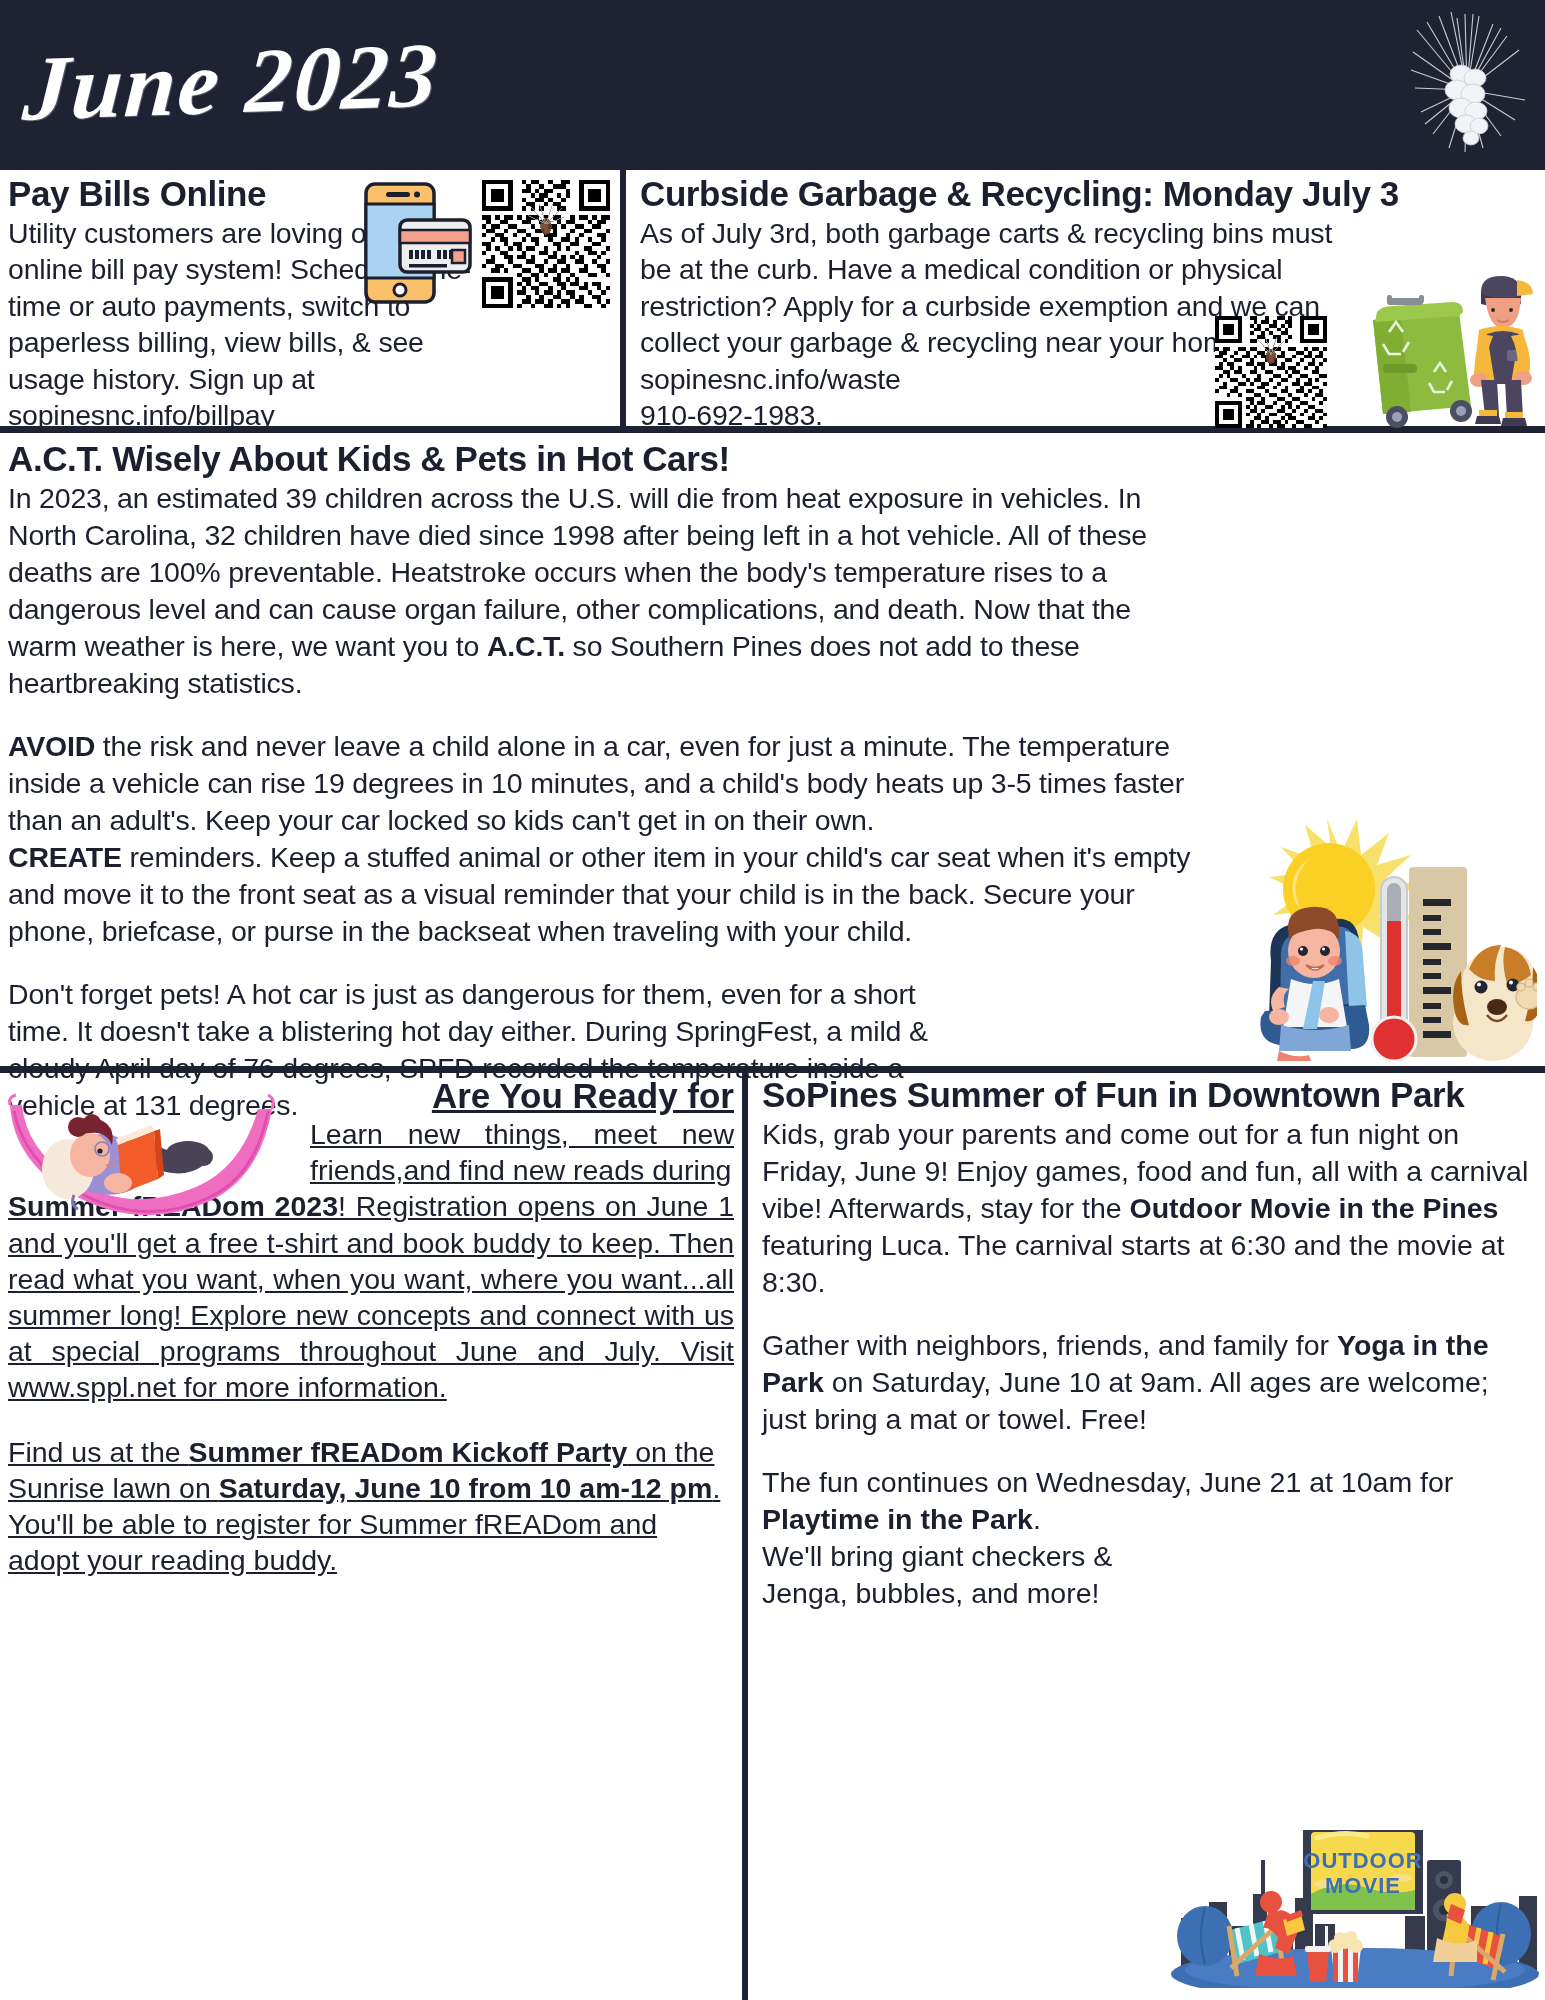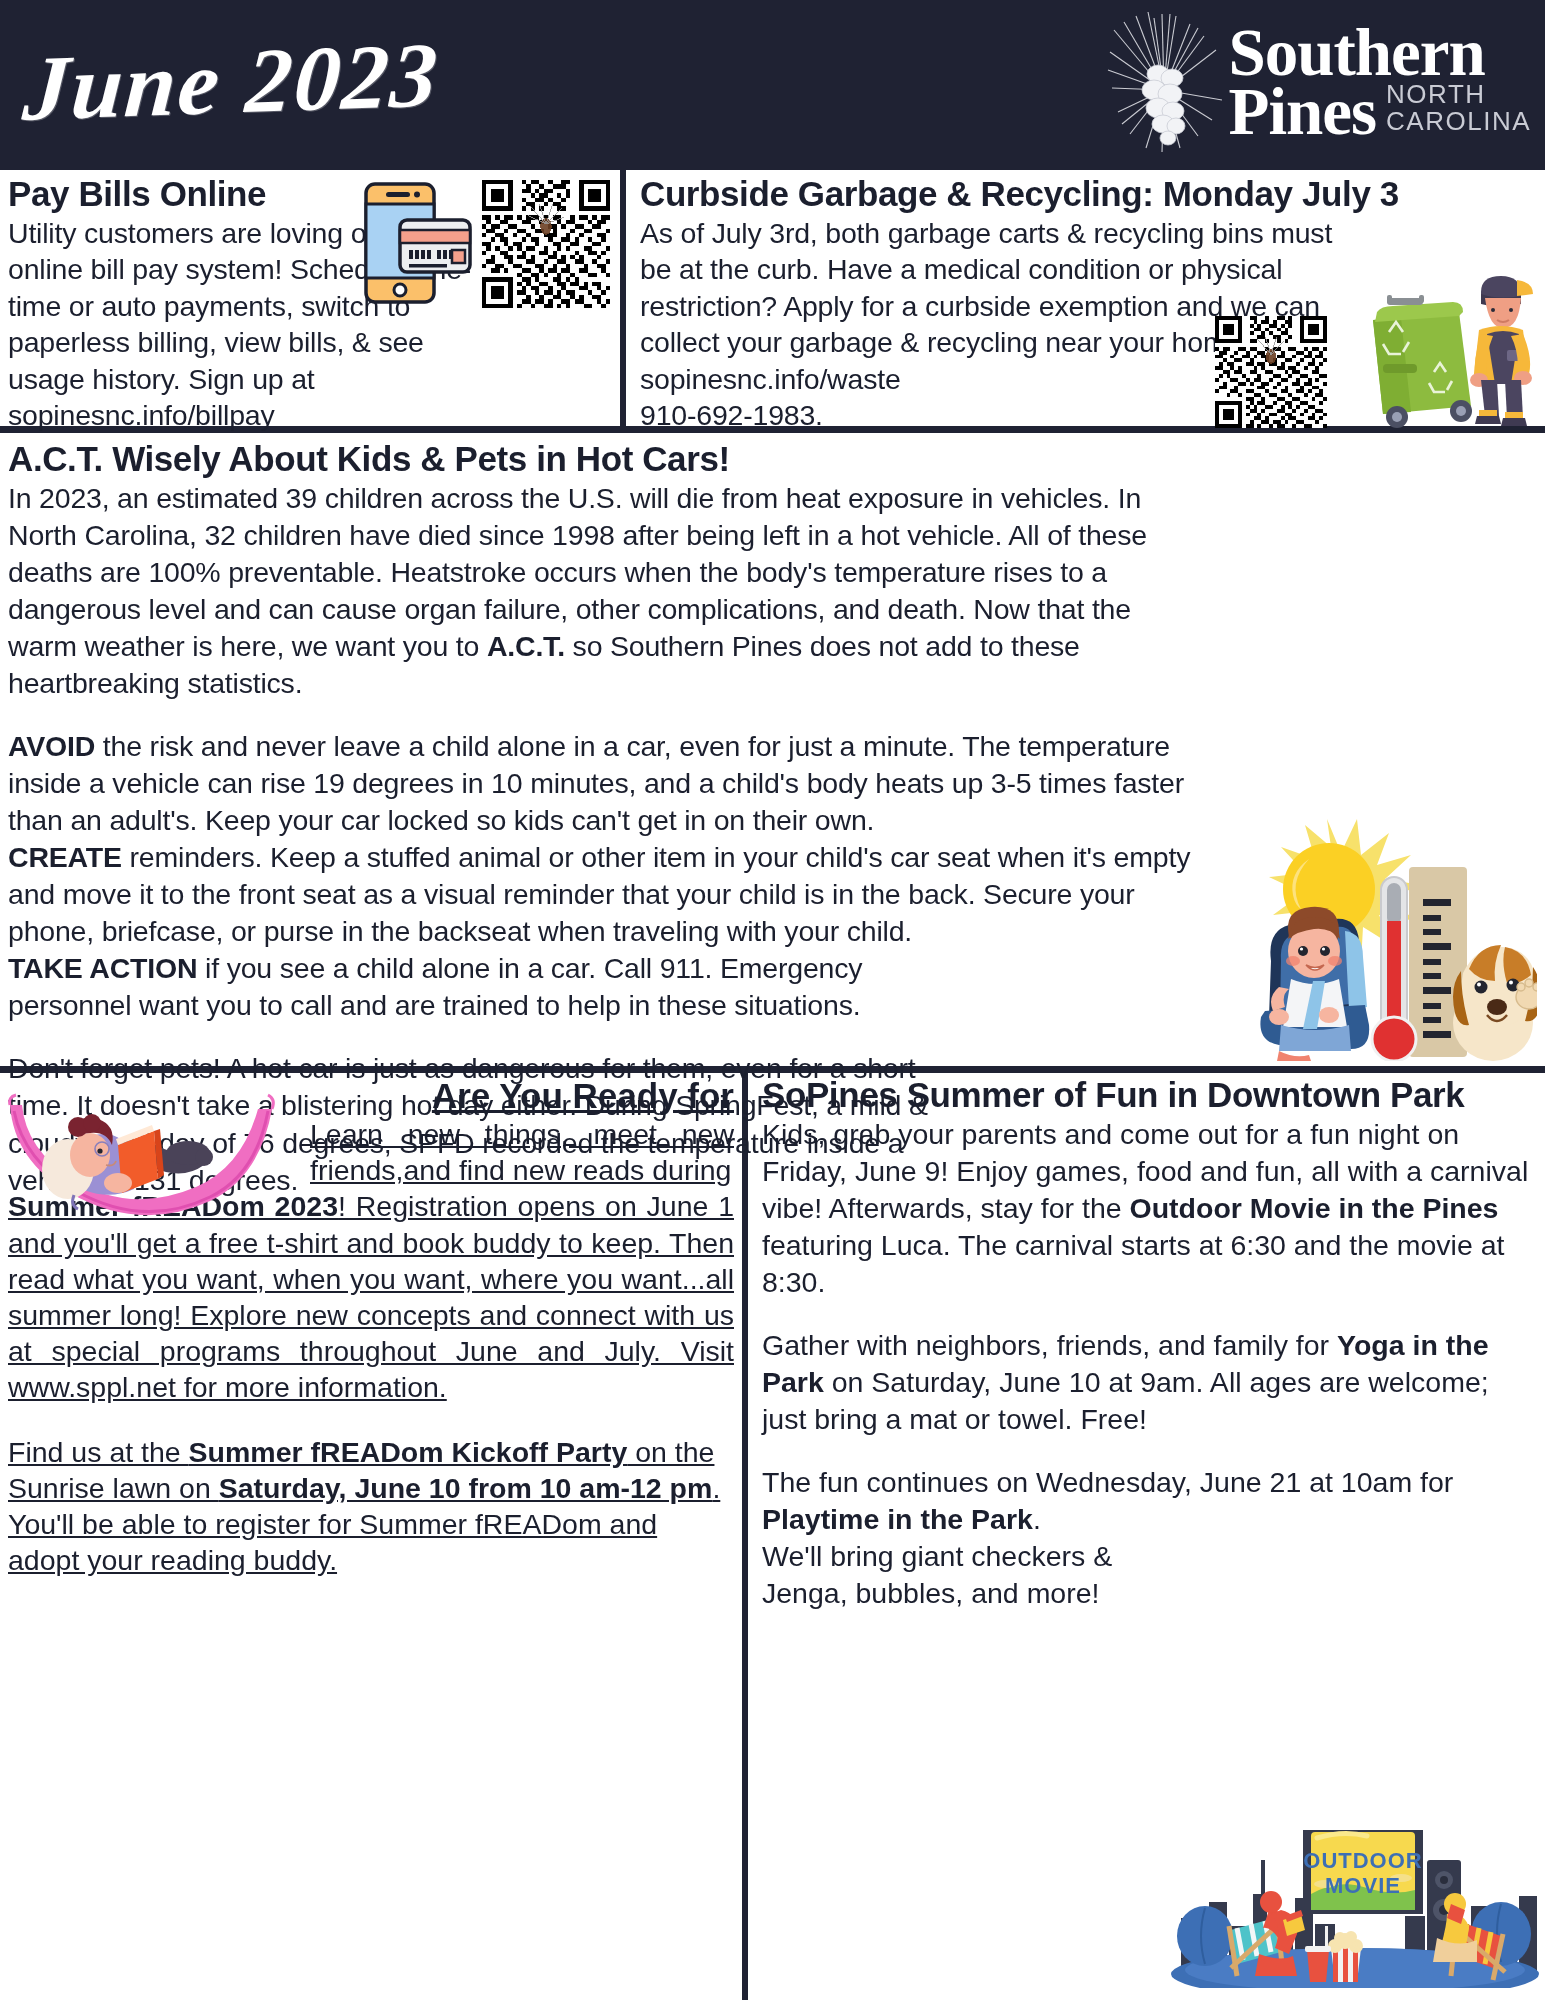--- a/index.html
+++ b/index.html
@@ -148,30 +148,20 @@
               <ellipse cx="66" cy="66" rx="11" ry="9"></ellipse>
             <ellipse cx="48" cy="78" rx="12" ry="10"></ellipse>
               <ellipse cx="64" cy="82" rx="12" ry="10"></ellipse>
             <ellipse cx="52" cy="96" rx="12" ry="10"></ellipse>
               <ellipse cx="67" cy="99" rx="11" ry="9"></ellipse>
             <ellipse cx="57" cy="112" rx="11" ry="9"></ellipse>
               <ellipse cx="70" cy="114" rx="9" ry="8"></ellipse>
             <ellipse cx="62" cy="126" rx="8" ry="7"></ellipse>
           </g>
         </svg>
-      </div>
-      <div class="logo-text">
-        <div class="logo-southern">Southern</div>
-        <div class="logo-row2">
-          <div class="logo-pines">Pines</div>
-          <div class="logo-state">
-            <span>NORTH</span>
-            <span>CAROLINA</span>
-          </div>
-        </div>
       </div>
     </div>
   </div>
 
   <div class="hrule"></div>
 
   <div class="toprow">
 
     <div class="box-left">
       <h2 class="sec-title">Pay Bills Online</h2>
@@ -710,23 +700,20 @@
     </p>
 
     <div class="spacer"></div>
 
     <p class="body narrow">
       <b>AVOID</b><span> the risk and never leave a child alone in a car, even for just a minute. The temperature inside a vehicle can rise 19 degrees in 10 minutes, and a child's body heats up 3-5 times faster than an adult's. Keep your car locked so kids can't get in on their own.</span>
     </p>
     <p class="body narrow">
       <b>CREATE</b><span> reminders. Keep a stuffed animal or other item in your child's car seat when it's empty and move it to the front seat as a visual reminder that your child is in the back. Secure your phone, briefcase, or purse in the backseat when traveling with your child.</span>
     </p>
-    <p class="body narrower">
-      <b>TAKE ACTION</b><span> if you see a child alone in a car. Call 911. Emergency personnel want you to call and are trained to help in these situations.</span>
-    </p>
 
     <div class="spacer"></div>
 
     <p class="body narrower">Don't forget pets! A hot car is just as dangerous for them, even for a short time. It doesn't take a blistering hot day either. During SpringFest, a mild &amp; cloudy April day of 76 degrees, SPFD recorded the temperature inside a vehicle at 131 degrees.</p>
 
     <div class="act-art">
       <svg width="320" height="250" viewBox="0 0 320 250">
 
         <g fill="#f7e16b">
           <path d="M110 8 l14 34 l16 -34 l4 36 l28 -22 l-12 32 l34 -10 l-26 24 l36 6 l-34 14 l30 22 l-38 -6 l16 32 l-32 -20 l-2 36 l-16 -32 l-18 30 l-2 -36 l-30 18 l14 -32 l-36 4 l30 -22 l-34 -16 l36 -4 l-24 -26 l34 12 l-10 -34 l26 22 z"></path>

